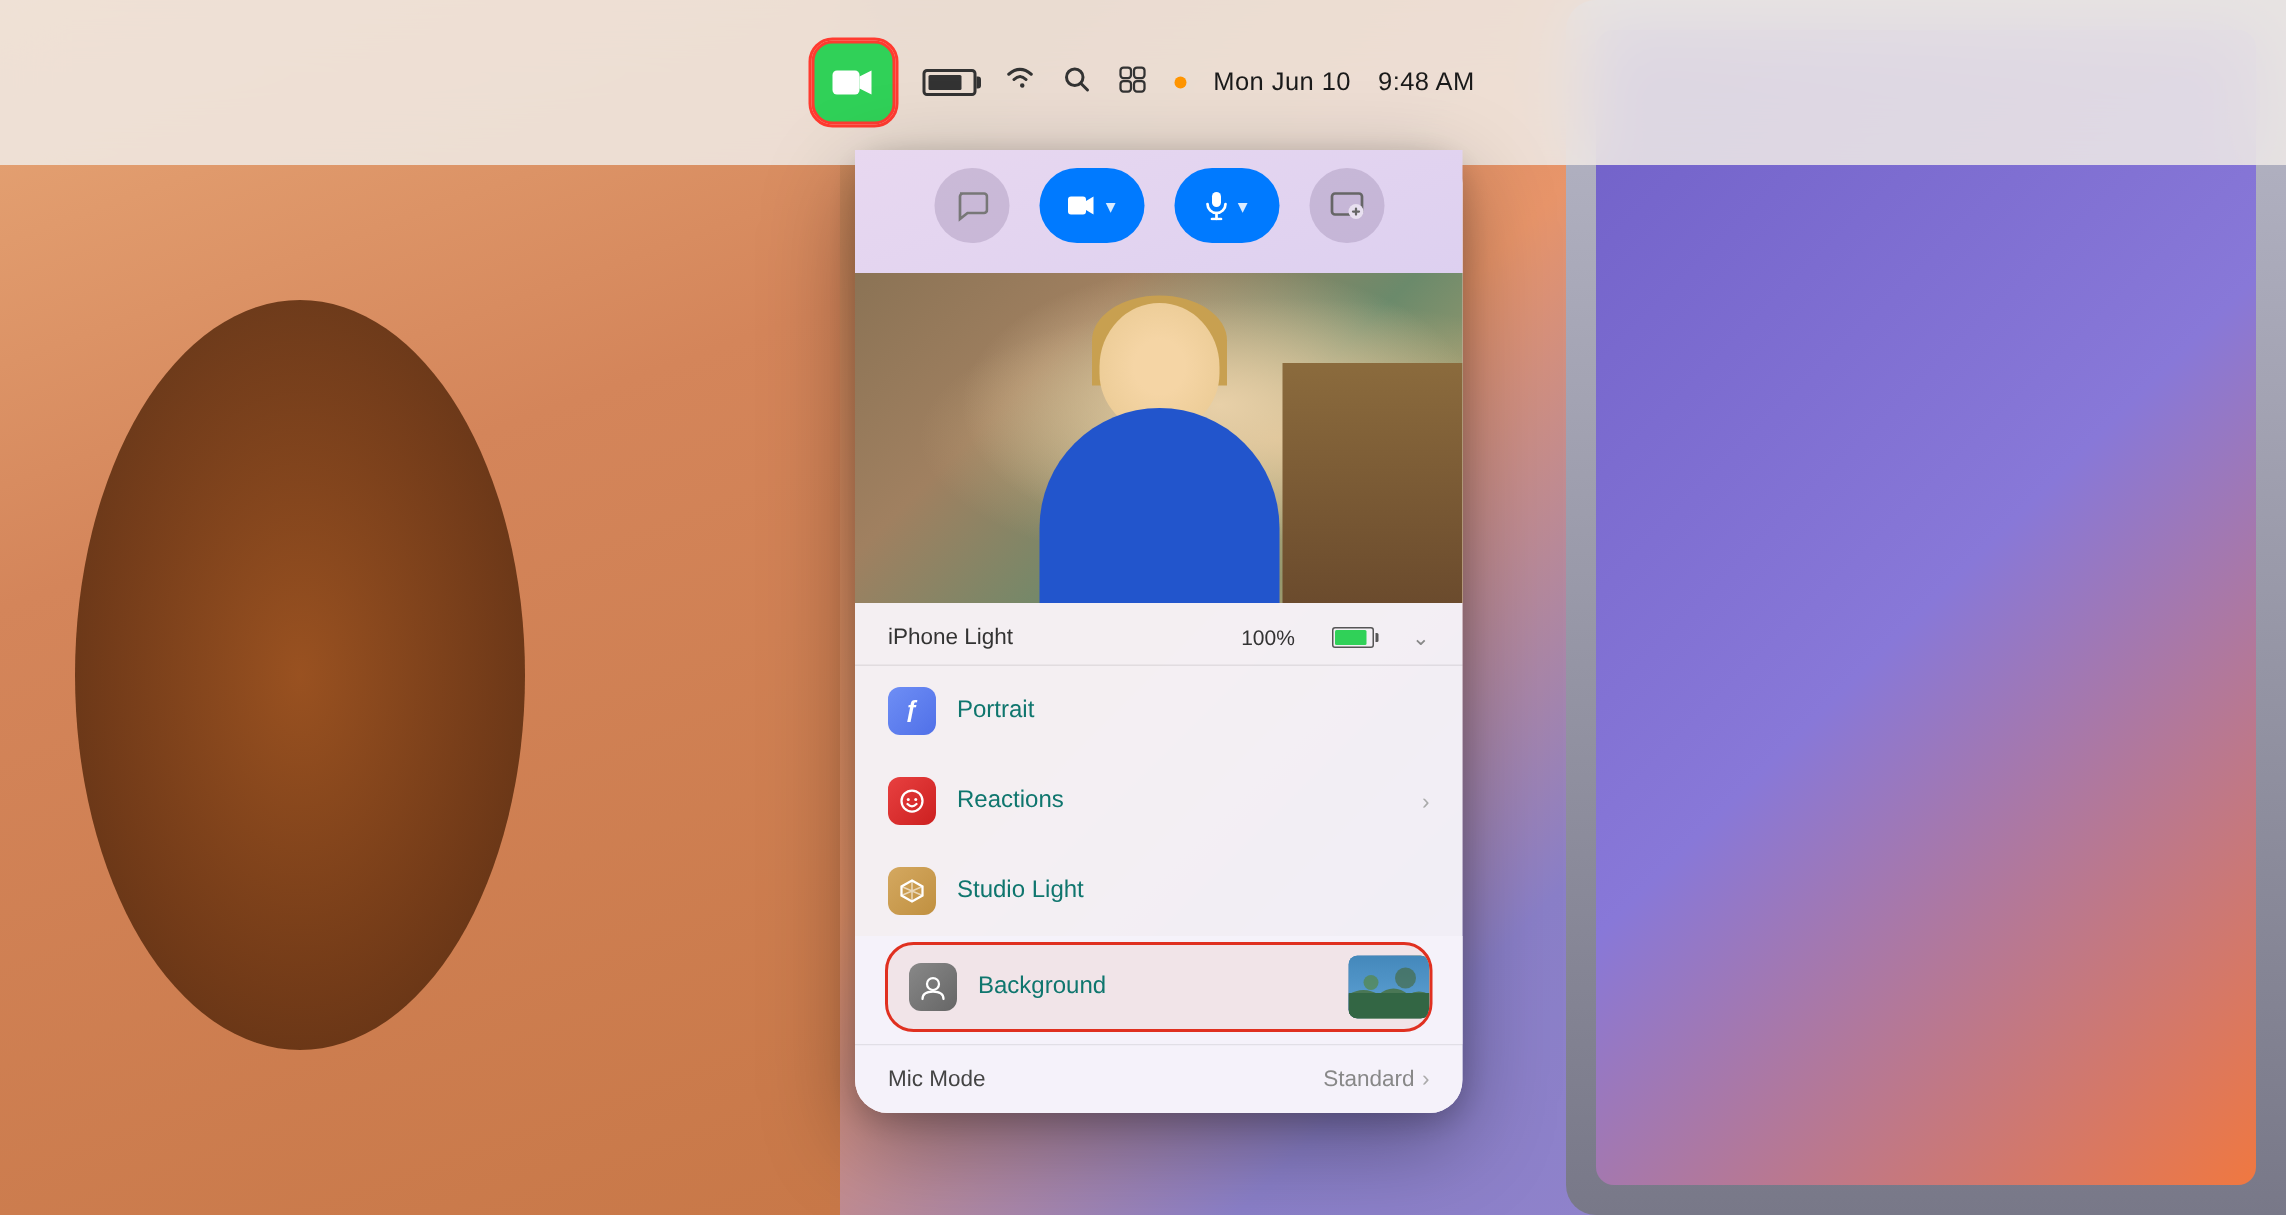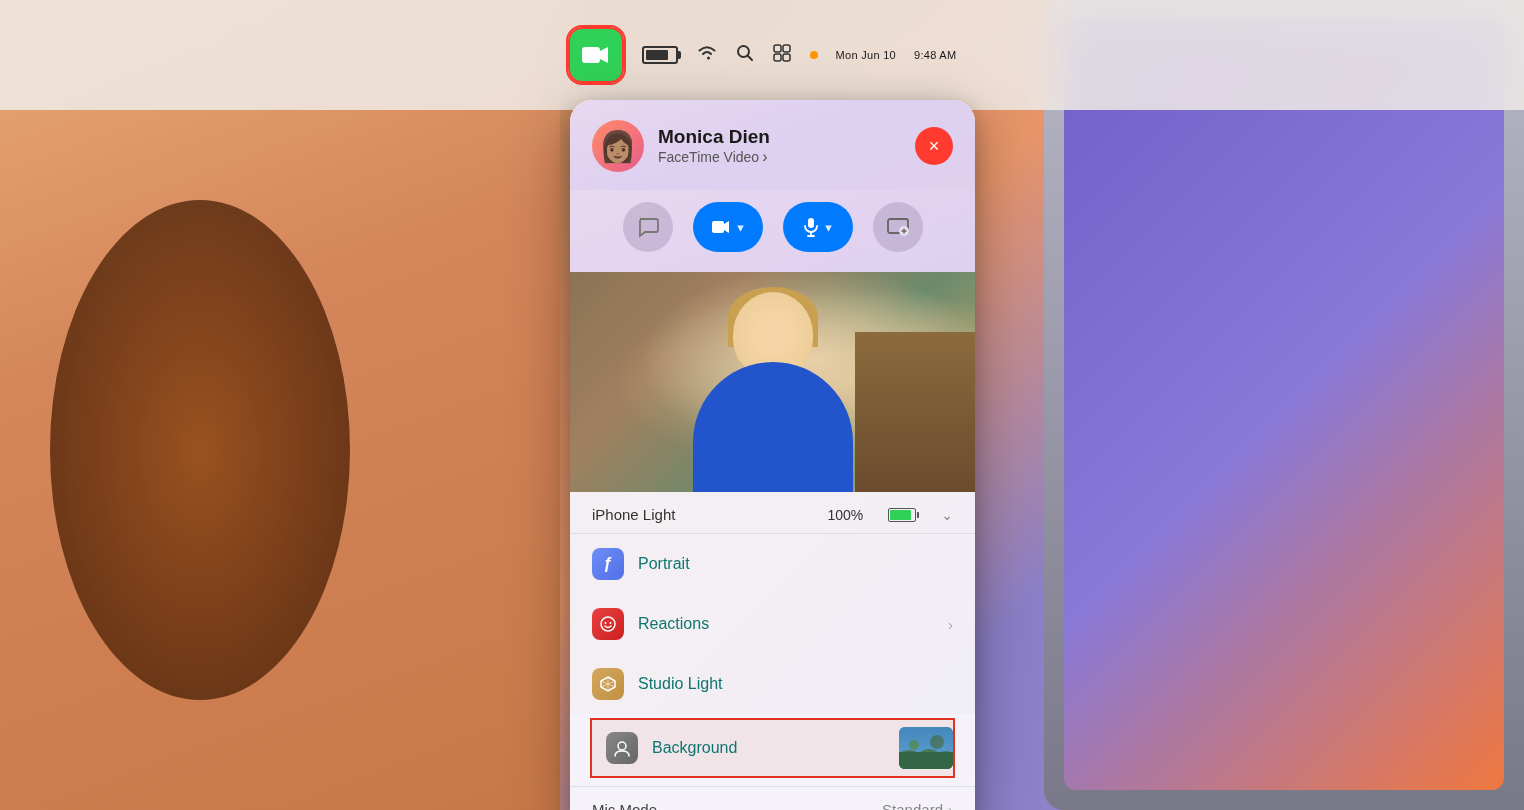--- a/index.html
+++ b/index.html
@@ -156,21 +156,21 @@
     }
 
     .status-dot {
       width: 8px;
       height: 8px;
       background: #ff9500;
       border-radius: 50%;
     }
 
     .menu-time {
-      font-size: 11px;
+      font-size: 17px;
       font-weight: 400;
       color: #1a1a1a;
       letter-spacing: 0.3px;
     }
 
     
     .facetime-panel {
       position: absolute;
       top: 100px;
       left: 570px;
@@ -514,21 +514,21 @@
       font-size: 15px;
       color: #aaa;
     }
 
     
     .menu-item-background-row {
       display: flex;
       align-items: center;
       background: rgba(200, 60, 30, 0.08);
       border: 2px solid #e03020;
-      border-radius: 0;
+      border-radius: 19px;
       margin: 0 10px;
       overflow: hidden;
     }
 
     .menu-item-background-content {
       flex: 1;
       display: flex;
       align-items: center;
       gap: 14px;
       padding: 12px 14px;
@@ -637,30 +637,20 @@
 
     <div class="status-dot"></div>
 
     <span class="menu-time">Mon Jun 10</span>
     <span class="menu-time">9:48 AM</span>
   </div>
 </div>
 
 <div class="facetime-panel">
 
-  <div class="panel-header">
-    <div class="contact-info">
-      <div class="contact-avatar"></div>
-      <div>
-        <span class="contact-name">Monica Dien</span>
-        <span class="contact-type">FaceTime Video</span>
-      </div>
-    </div>
-    <div class="close-btn">×</div>
-  </div>
 
   <div class="controls-row">
 
     <div class="ctrl-btn ctrl-btn-msg">
       <svg width="22" height="22" viewBox="0 0 22 22">
         <path d="M3 3 h16 a2 2 0 0 1 2 2 v9 a2 2 0 0 1-2 2 H8 L3 20 V5 a2 2 0 0 1 2-2 z" stroke="#777" stroke-width="1.8" fill="none"></path>
       </svg>
     </div>
 
     <div class="ctrl-btn ctrl-btn-video">

